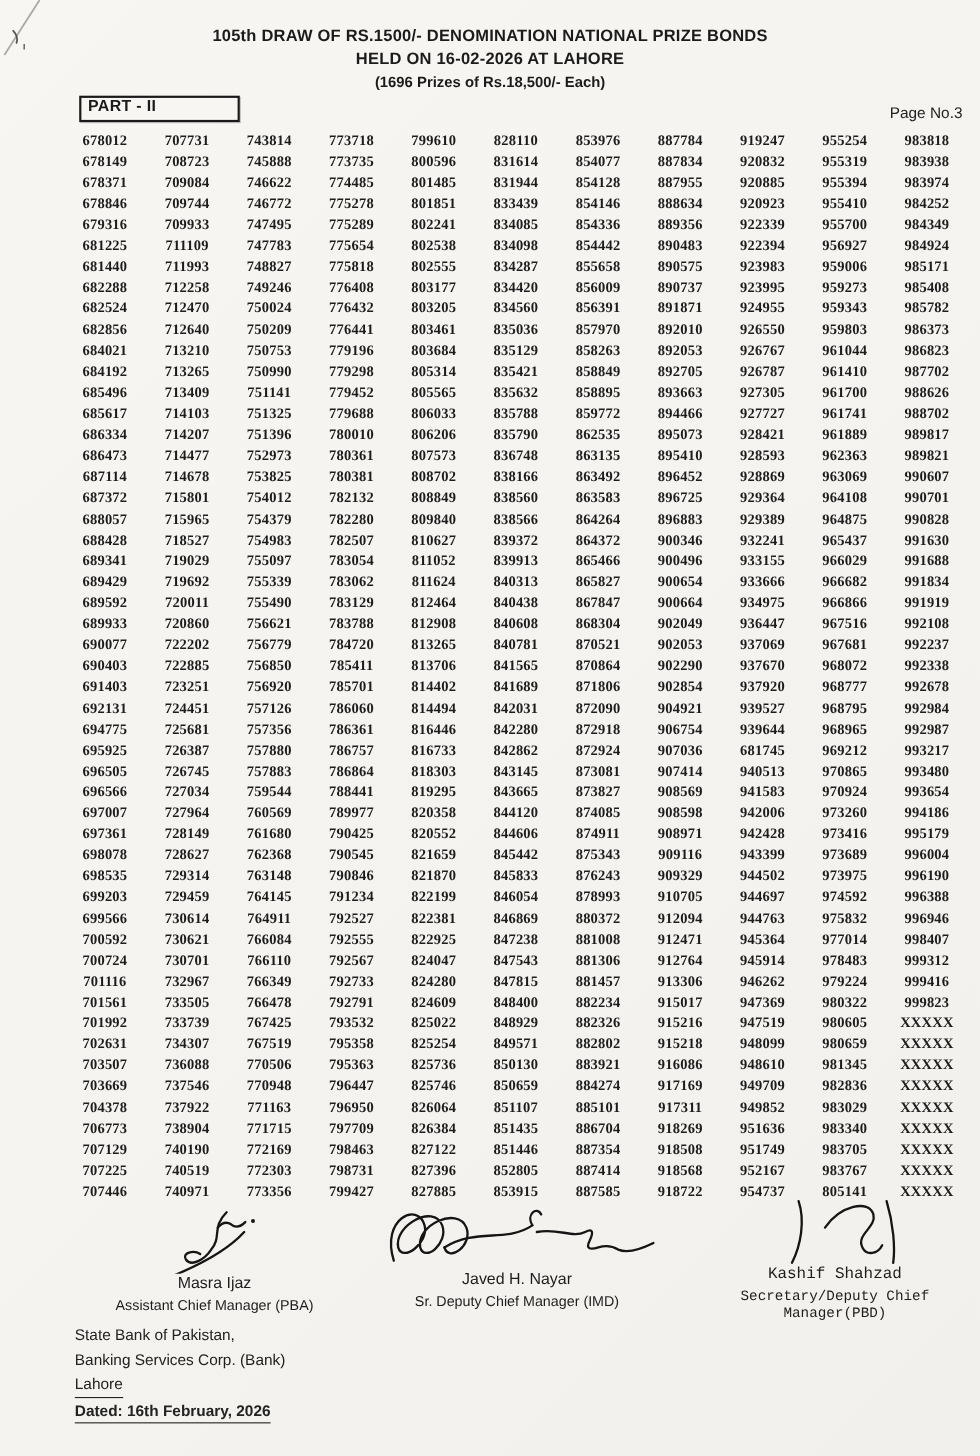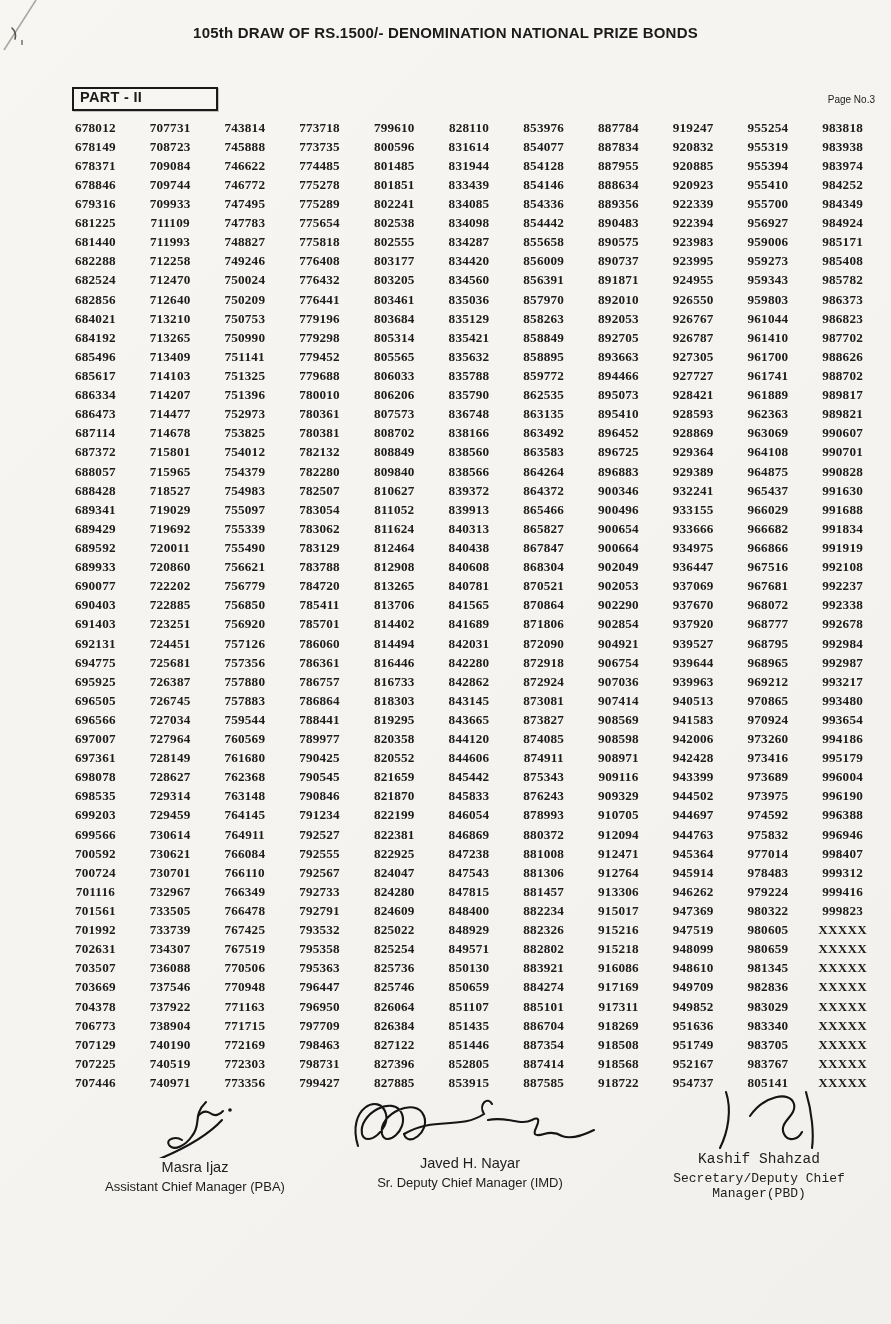--- a/index.html
+++ b/index.html
@@ -22,21 +22,21 @@
     position:absolute;left:72px;top:87px;width:146px;height:24px;
     border:2.5px solid #1a1a1a;
     display:flex;align-items:flex-start;
     padding-left:6px;box-sizing:border-box;
     font-weight:700;font-size:14.5px;letter-spacing:.3px;
     background:#f7f6f3;
     box-shadow:1px 1px 0 rgba(40,40,40,.25);
   }
   .page-no{
     position:absolute;right:16px;top:94px;
-    font-size:10px;color:#222;
+    font-size:14px;color:#222;
   }
   .grid{
     position:absolute;left:58px;top:118px;width:822px;
     display:grid;grid-template-columns:repeat(11,1fr);
     grid-auto-rows:19.12px;
     font-family:Liberation Serif, serif;
   }
   .grid .cell{
     font-weight:700;font-size:13.2px;letter-spacing:.2px;
     text-align:center;white-space:nowrap;color:#1c1c1c;
@@ -61,20 +61,22 @@
 <div class="page">
 
   <svg class="scan-marks" width="60" height="120" viewBox="0 0 60 120">
     <path d="M36 0 L4 50" stroke="#aaa8a2" stroke-width="1.6" fill="none"></path>
     <path d="M12 28 q5 5 3 11" stroke="#55524c" stroke-width="1.6" fill="none" stroke-linecap="round"></path>
     <path d="M22 40 l0 5" stroke="#6b6861" stroke-width="1.4" fill="none"></path>
   </svg>
 
   <div class="header">
     <div class="t1">105th DRAW OF RS.1500/- DENOMINATION NATIONAL PRIZE BONDS</div>
+    <div class="t1">HELD ON 16-02-2026 AT LAHORE</div>
+    <div class="t2">(1696 Prizes of Rs.18,500/- Each)</div>
   </div>
 
   <div class="part-box">
     <span>PART - II</span>
   </div>
 
   <div class="page-no">Page No.3</div>
 
   <div class="grid">
       <div class="cell">678012</div>
@@ -397,21 +399,21 @@
       <div class="cell">968965</div>
       <div class="cell">992987</div>
       <div class="cell">695925</div>
       <div class="cell">726387</div>
       <div class="cell">757880</div>
       <div class="cell">786757</div>
       <div class="cell">816733</div>
       <div class="cell">842862</div>
       <div class="cell">872924</div>
       <div class="cell">907036</div>
-      <div class="cell">939963</div>
+      <div class="cell">681745</div>
       <div class="cell">969212</div>
       <div class="cell">993217</div>
       <div class="cell">696505</div>
       <div class="cell">726745</div>
       <div class="cell">757883</div>
       <div class="cell">786864</div>
       <div class="cell">818303</div>
       <div class="cell">843145</div>
       <div class="cell">873081</div>
       <div class="cell">907414</div>
@@ -664,14 +666,20 @@
   <div class="sig" style="left:628px;top:1088px;width:262px;font-family:Liberation Mono, monospace;">
     <svg width="170" height="62" viewBox="0 0 170 62">
       <path class="ink" d="M52 4 C58 22 54 44 46 60"></path>
       <path class="ink" d="M76 28 C90 8 116 2 120 16 C123 28 104 34 110 46 C114 54 124 52 128 44"></path>
       <path class="ink" d="M132 4 C138 24 140 46 138 60"></path>
     </svg>
     <div class="name">Kashif Shahzad</div>
     <div class="role">Secretary/Deputy Chief Manager(PBD)</div>
   </div>
 
+  <div class="footer">
+    <div>State Bank of Pakistan,</div>
+    <div>Banking Services Corp. (Bank)</div>
+    <div><span class="u">Lahore</span></div>
+    <div class="dated"><span class="u">Dated: 16th February, 2026</span></div>
+  </div>
 
 </div>
 
 </body></html>

